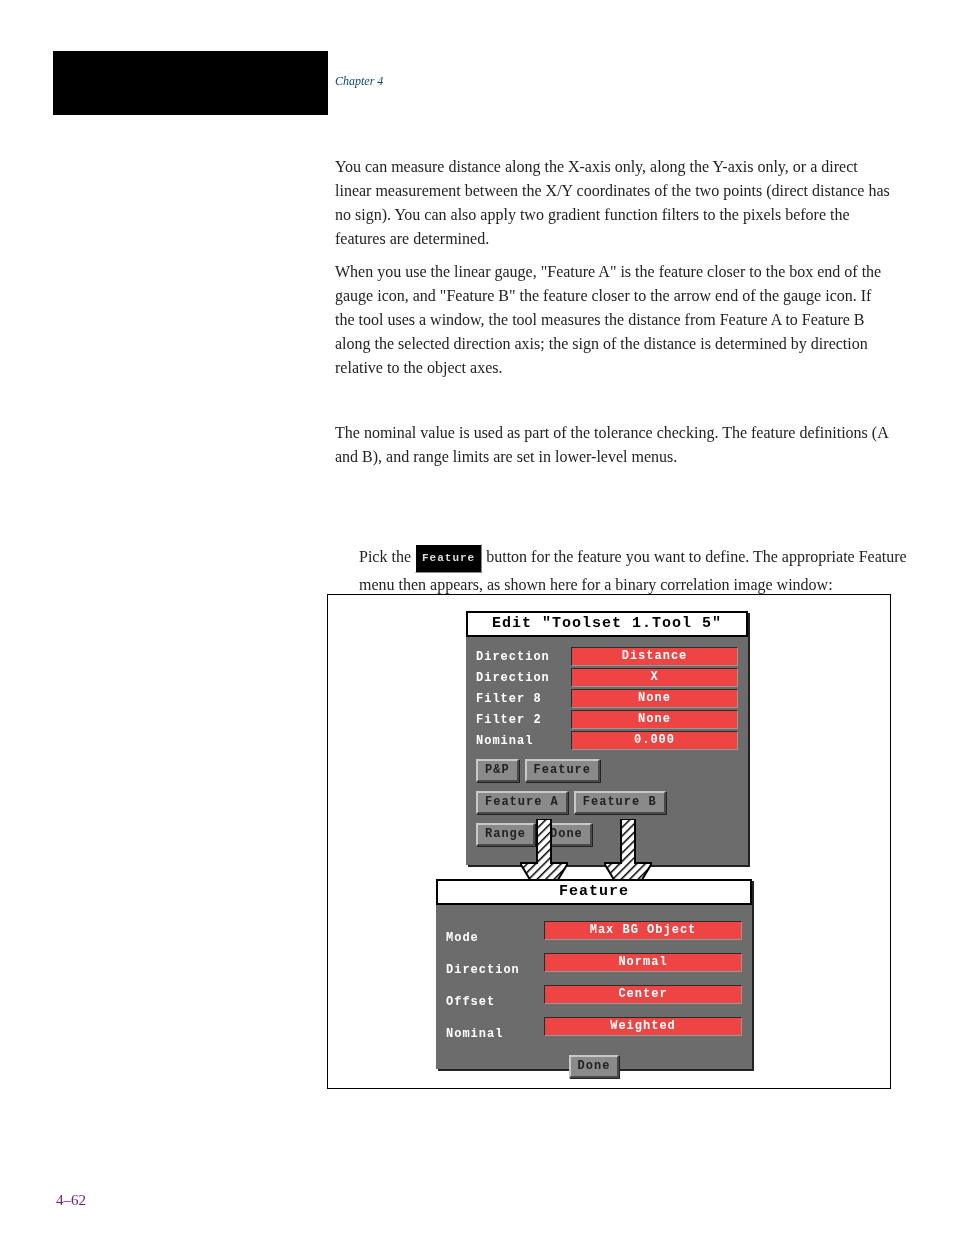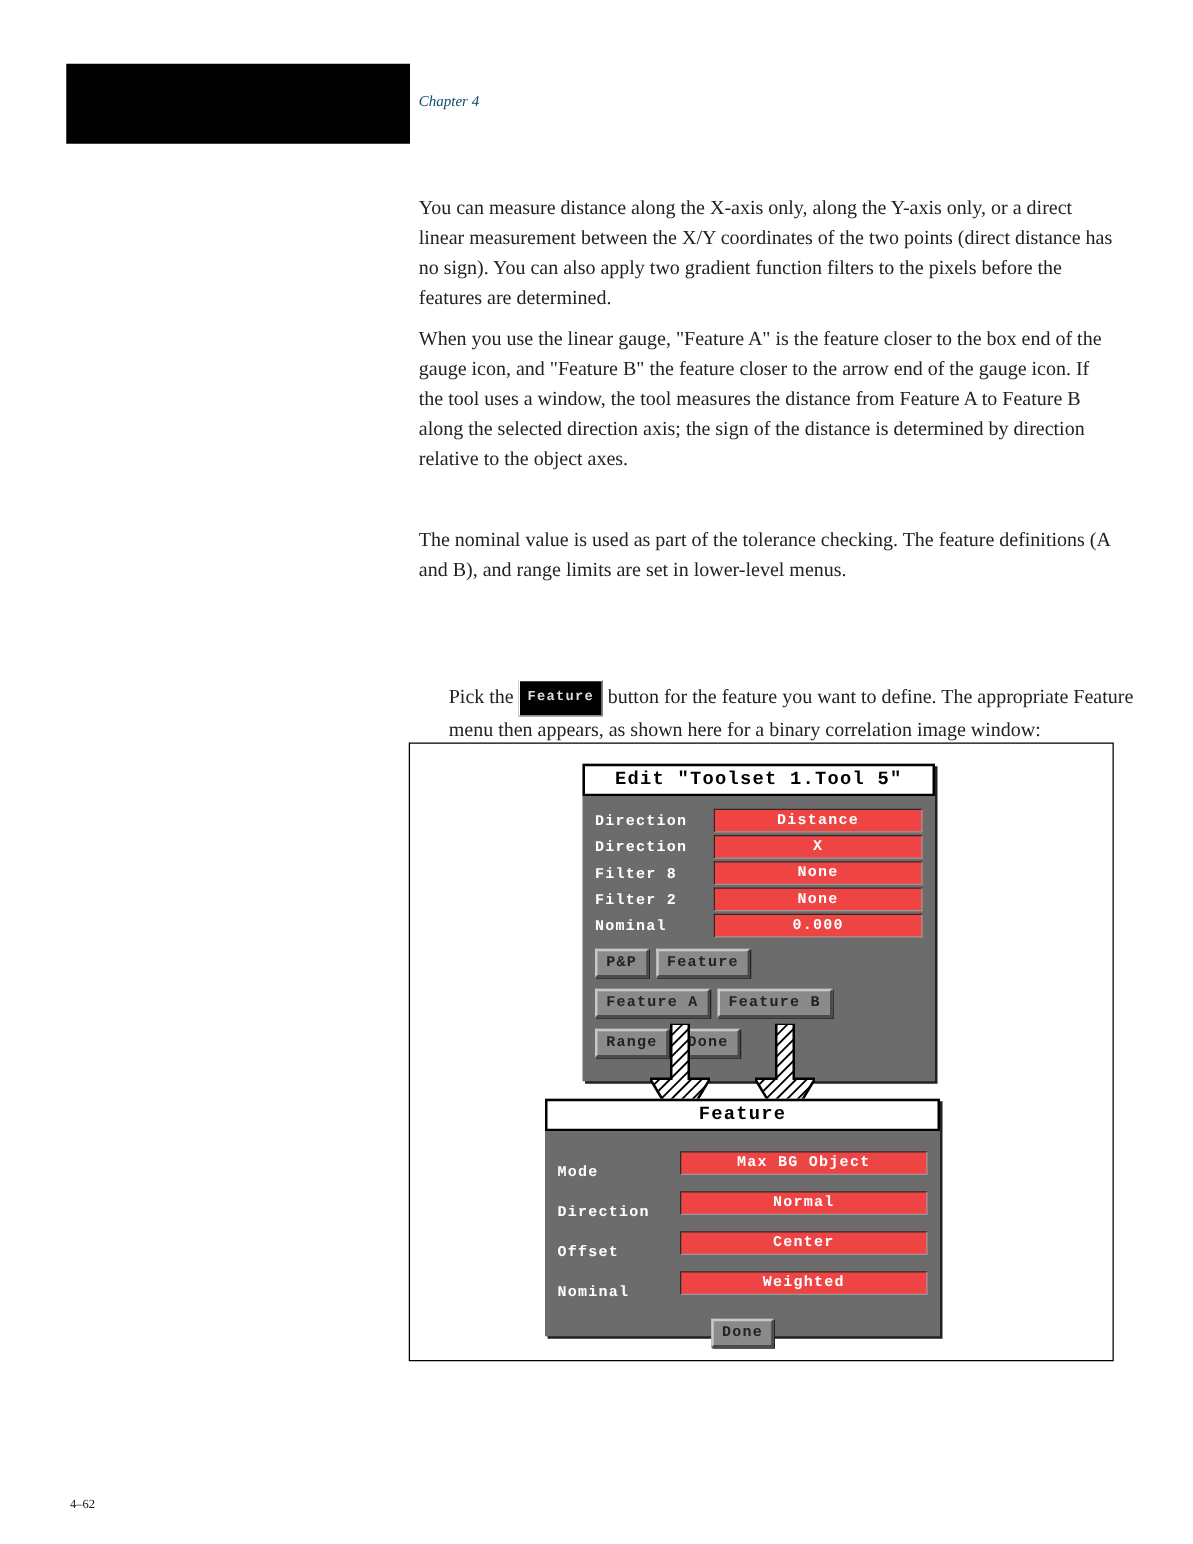--- a/index.html
+++ b/index.html
@@ -30,22 +30,22 @@
     top: 74px;
     left: 335px;
     font-style: italic;
     font-size: 12px;
     color: #0c4a6e;
   }
   .page-number {
     position: absolute;
     bottom: 26px;
     left: 56px;
-    font-size: 10px;
-    color: #0f172a;
+    font-size: 15px;
+    color: #701a75;
   }
 
   .body-text {
     position: absolute;
     left: 335px;
     width: 556px;
     font-size: 16px;
     line-height: 24px;
     color: #222;
   }

